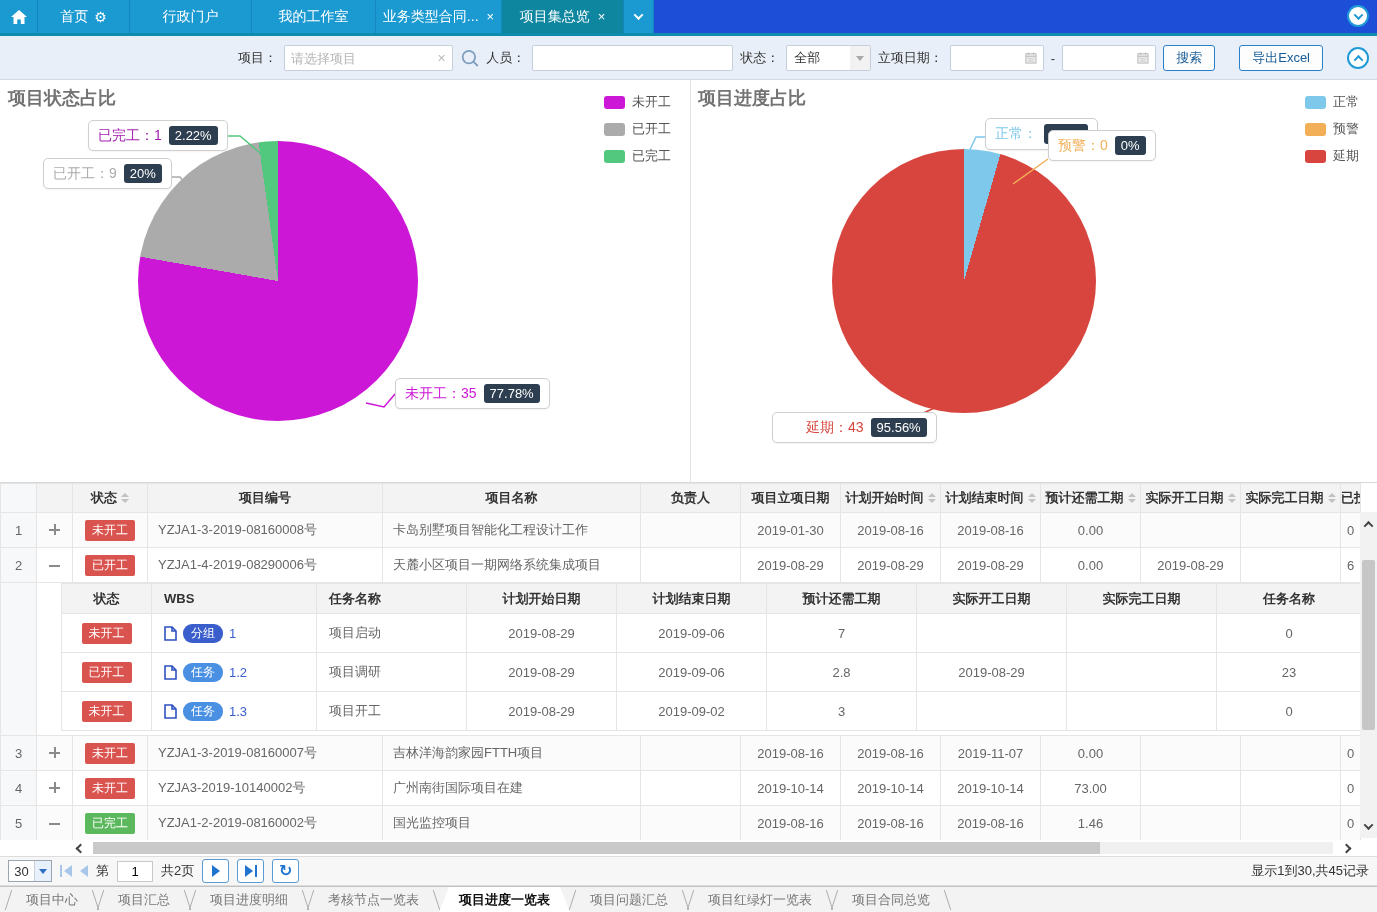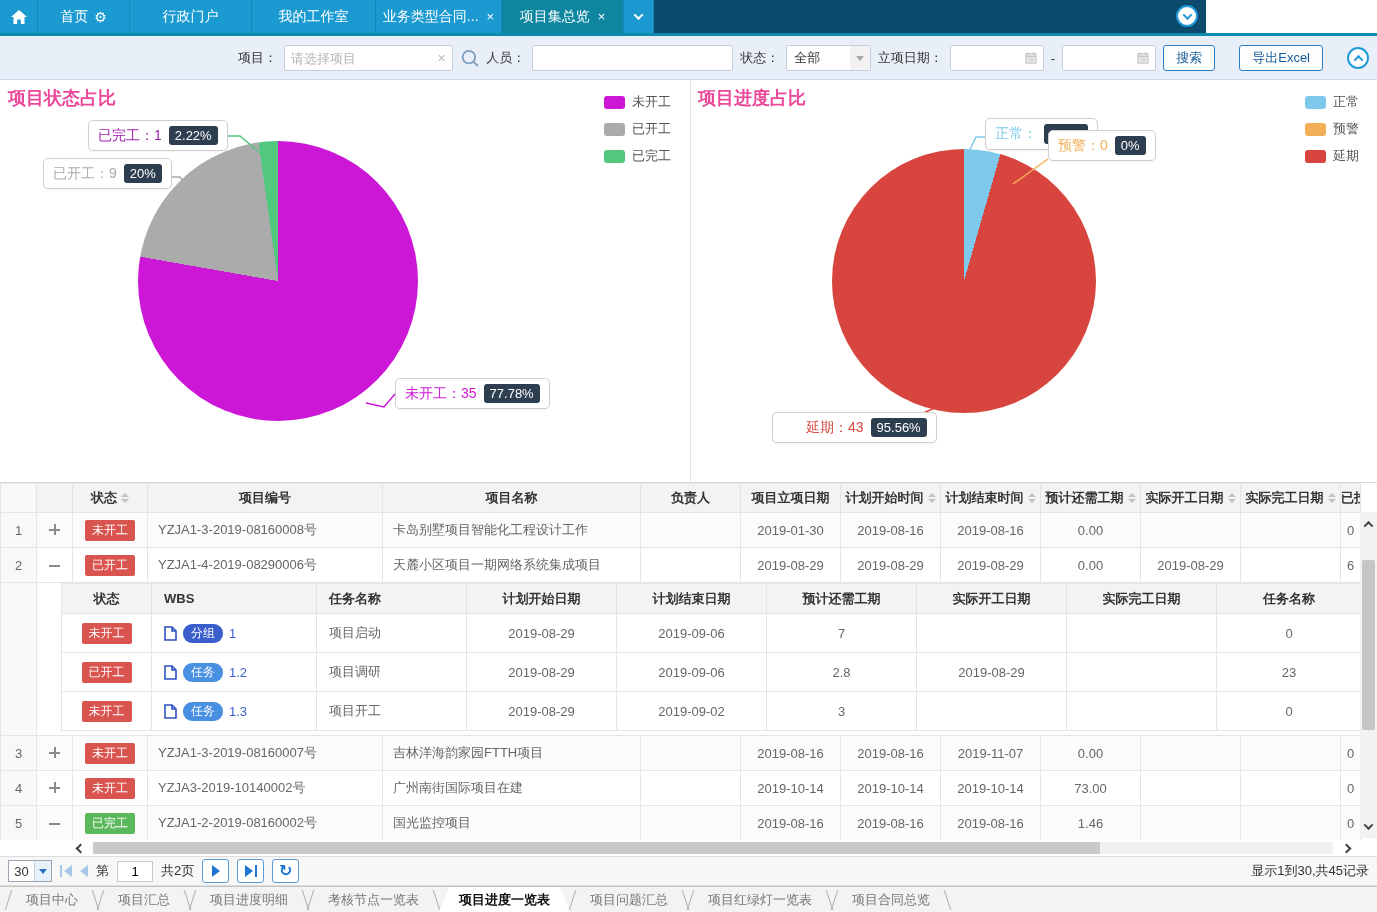--- a/index.html
+++ b/index.html
@@ -1,20 +1,20 @@
 <!DOCTYPE html>
 <html><head>
 <meta charset="utf-8">
 <style>
   * { margin:0; padding:0; box-sizing:border-box; }
   html,body { width:1377px; height:912px; overflow:hidden; }
   body { font-family:"Liberation Sans","DejaVu Sans",sans-serif; font-size:13px; color:#333; background:#fff; position:relative; }
 
   
-  .topnav { position:absolute; left:0; top:0; width:1206px; height:33px; background:#0c4a6e; }
+  .topnav { position:absolute; left:0; top:0; width:1377px; height:33px; background:#1d4ed8; }
   .nav-tabs { display:flex; height:33px; }
   .ntab { background:#1b9ad2; color:#fff; display:flex; align-items:center; justify-content:center; gap:6px; font-size:14px; border-right:1px solid #1486bb; cursor:pointer; }
   .ntab.home { width:38px; }
   .ntab.first { width:92px; }
   .ntab.t1 { width:122px; } .ntab.t2 { width:124px; } .ntab.t3 { width:126px; } 
   .ntab.active { background:#0e86a0; width:122px; }
   .ntab.chev { width:30px; }
   .ntab .x { font-size:13px; margin-left:2px; }
   .gear { font-size:14px; }
   .teal-line { position:absolute; left:0; top:33px; width:1377px; height:3px; background:#0f8cad; }
@@ -38,21 +38,21 @@
   .clear-x { color:#b9b9b9; font-size:14px; cursor:pointer; margin-left:4px; }
   .fselect { width:94px; height:26px; background:#fff; border:1px solid #c6cfdb; display:flex; align-items:center; justify-content:space-between; padding-left:7px; border-radius:2px; cursor:pointer; }
   .sel-arrow-zone { width:20px; height:24px; background:#f2f2f2; display:flex; align-items:center; justify-content:center; }
   .tri-dn { width:0; height:0; border-left:4px solid transparent; border-right:4px solid transparent; border-top:5px solid #a9a9a9; }
   .fbtn { height:26px; padding:0 12px; background:#fdfdfd; border:1px solid #2a7fc9; border-radius:3px; color:#155a96; font-size:13px; display:flex; align-items:center; cursor:pointer; white-space:nowrap; }
   .btn-group { margin-left:auto; display:flex; gap:24px; align-items:center; }
 
   
   .charts { position:absolute; left:0; top:80px; width:1377px; height:403px; background:#fff; border-bottom:1px solid #d8d8d8; }
   .chart-divider { position:absolute; left:690px; top:0; width:1px; height:403px; background:#e2e2e2; }
-  .chart-title { position:absolute; font-size:18px; font-weight:bold; color:#ec4899; }
+  .chart-title { position:absolute; font-size:18px; font-weight:bold; color:#737373; }
   .ct-left { left:8px; top:6px; } .ct-right { left:698px; top:6px; }
   .legend { position:absolute; display:flex; flex-direction:column; gap:9px; }
   .lg-left { left:604px; top:13px; } .lg-right { left:1305px; top:13px; }
   .lg-item { display:flex; align-items:center; gap:7px; }
   .lg-swatch { width:21px; height:13px; border-radius:3px; }
   .lg-label { font-size:13px; color:#555; }
   .pie { position:absolute; border-radius:50%; }
   .pie-status { left:138px; top:61px; width:280px; height:280px; }
   .pie-progress { left:832px; top:69px; width:264px; height:264px; }
   .leaders { position:absolute; left:0; top:0; width:1377px; height:403px; pointer-events:none; }

